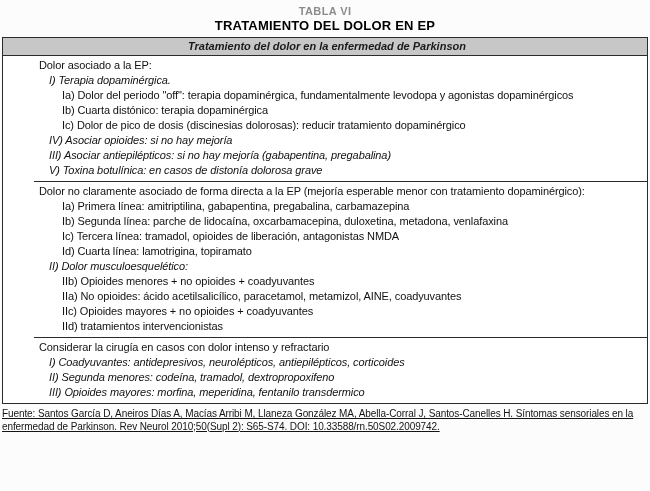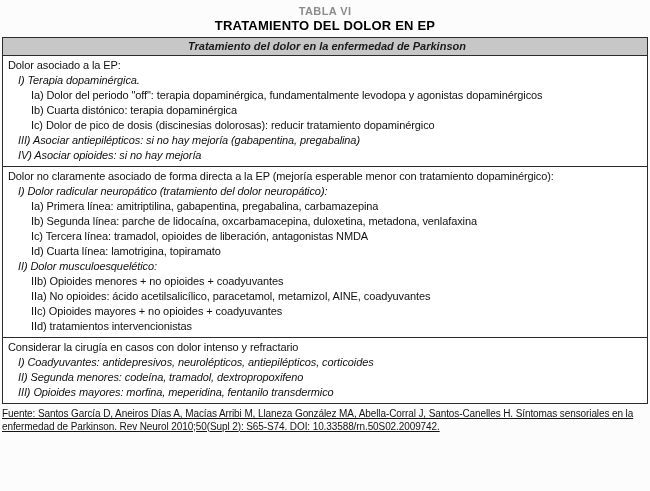--- a/index.html
+++ b/index.html
@@ -30,21 +30,21 @@
   }
   .table-header{
     background:var(--header-bg);
     border-bottom:1px solid var(--border);
     font-size:11px; font-style:italic; font-weight:bold;
     text-align:center; padding:2px 0 3px 4px; color:#1a1a1a;
   }
   .section{
     padding:2px 4px 3px 4px;
     border-bottom:1px solid var(--border);
-    font-size:11px; line-height:15px; letter-spacing:-0.1px;
+    font-size:11px; line-height:15px; letter-spacing:-0.1px;margin-left:31px;
   }
   .section:last-child{ border-bottom:none; }
   .line{ white-space:normal; }
   .indent-0{ padding-left:1px; }
   .indent-1{ padding-left:11px;font-style:italic; }
   .indent-2{ padding-left:24px; }
   .footer{
     margin:4px 2px 0 2px;
     font-size:10px; line-height:12.5px; letter-spacing:-0.1px;
     color:#141414;
@@ -63,26 +63,26 @@
 
   <div class="table">
     <div class="table-header">Tratamiento del dolor en la enfermedad de Parkinson</div>
     <div class="table-body">
         <div class="section">
           <div class="line indent-0">Dolor asociado a la EP:</div>
           <div class="line indent-1">I) Terapia dopaminérgica.</div>
           <div class="line indent-2">Ia) Dolor del periodo "off": terapia dopaminérgica, fundamentalmente levodopa y agonistas dopaminérgicos</div>
           <div class="line indent-2">Ib) Cuarta distónico: terapia dopaminérgica</div>
           <div class="line indent-2">Ic) Dolor de pico de dosis (discinesias dolorosas): reducir tratamiento dopaminérgico</div>
+          <div class="line indent-1">IV) Asociar opioides: si no hay mejoría</div>
           <div class="line indent-1">III) Asociar antiepilépticos: si no hay mejoría (gabapentina, pregabalina)</div>
-          <div class="line indent-1">IV) Asociar opioides: si no hay mejoría</div>
+          <div class="line indent-1">V) Toxina botulínica: en casos de distonía dolorosa grave</div>
         </div>
         <div class="section">
           <div class="line indent-0">Dolor no claramente asociado de forma directa a la EP (mejoría esperable menor con tratamiento dopaminérgico):</div>
-          <div class="line indent-1">I) Dolor radicular neuropático (tratamiento del dolor neuropático):</div>
           <div class="line indent-2">Ia) Primera línea: amitriptilina, gabapentina, pregabalina, carbamazepina</div>
           <div class="line indent-2">Ib) Segunda línea: parche de lidocaína, oxcarbamacepina, duloxetina, metadona, venlafaxina</div>
           <div class="line indent-2">Ic) Tercera línea: tramadol, opioides de liberación, antagonistas NMDA</div>
           <div class="line indent-2">Id) Cuarta línea: lamotrigina, topiramato</div>
           <div class="line indent-1">II) Dolor musculoesquelético:</div>
           <div class="line indent-2">IIb) Opioides menores + no opioides + coadyuvantes</div>
           <div class="line indent-2">IIa) No opioides: ácido acetilsalicílico, paracetamol, metamizol, AINE, coadyuvantes</div>
           <div class="line indent-2">IIc) Opioides mayores + no opioides + coadyuvantes</div>
           <div class="line indent-2">IId) tratamientos intervencionistas</div>
         </div>

